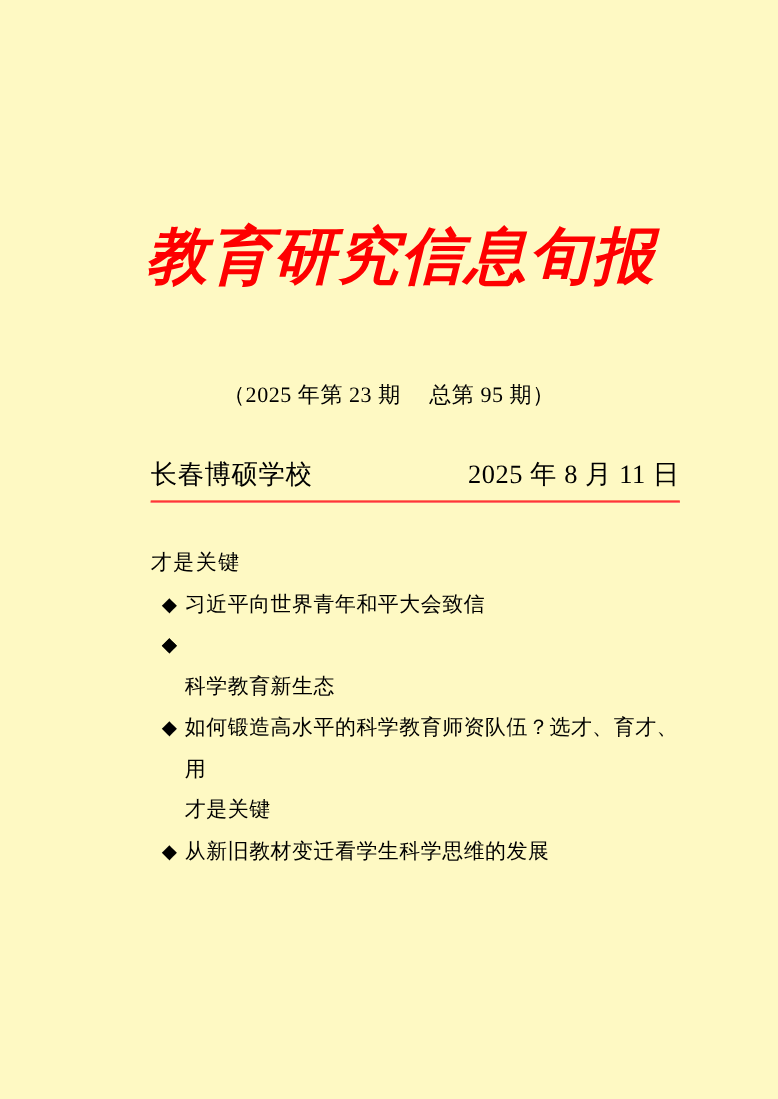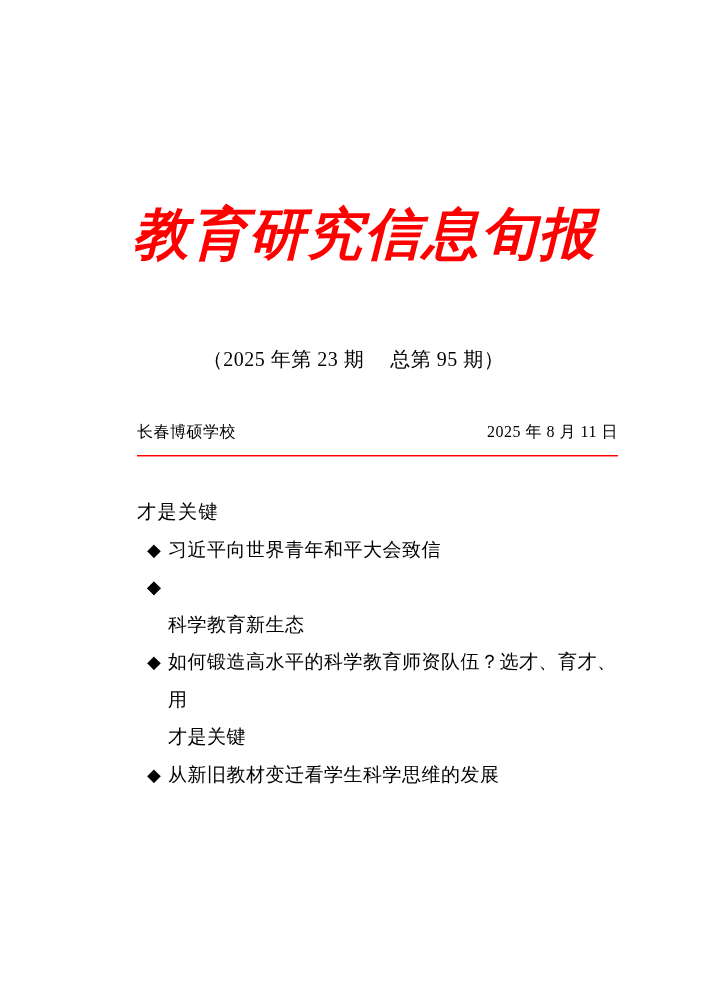--- a/index.html
+++ b/index.html
@@ -2,21 +2,21 @@
 <html><head>
 <meta charset="utf-8">
 <style>
   * { margin: 0; padding: 0; box-sizing: border-box; }
   html, body { background: #888; }
   .page {
     position: relative;
     width: 707px;
     height: 999px;
     margin: 0 auto;
-    background: #ffffff;
+    background: #fef9c3;
     overflow: hidden;
     font-family: "Liberation Serif", "DejaVu Serif", serif;
     color: #000000;
   }
   .masthead-title {
     margin-top: 198px;
     padding-left: 22px;
     text-align: center;
     font-size: 56px;
     line-height: 72px;
@@ -32,21 +32,21 @@
     font-size: 20px;
     line-height: 30px;
     letter-spacing: 0.5px;
   }
   .info-row {
     width: 481px;
     margin: 41px 0 0 137px;
     display: flex;
     justify-content: space-between;
     align-items: baseline;
-    font-size: 16px;
+    font-size: 24px;
     line-height: 34px;
   }
   .publisher { letter-spacing: 0.5px; }
   .issue-date { letter-spacing: 0.5px; }
   .red-rule {
     width: 481px;
     margin: 6px 0 0 137px;
     height: 2px;
     background: #fe0000;
     border-bottom: 1px solid #ff8a8a;

